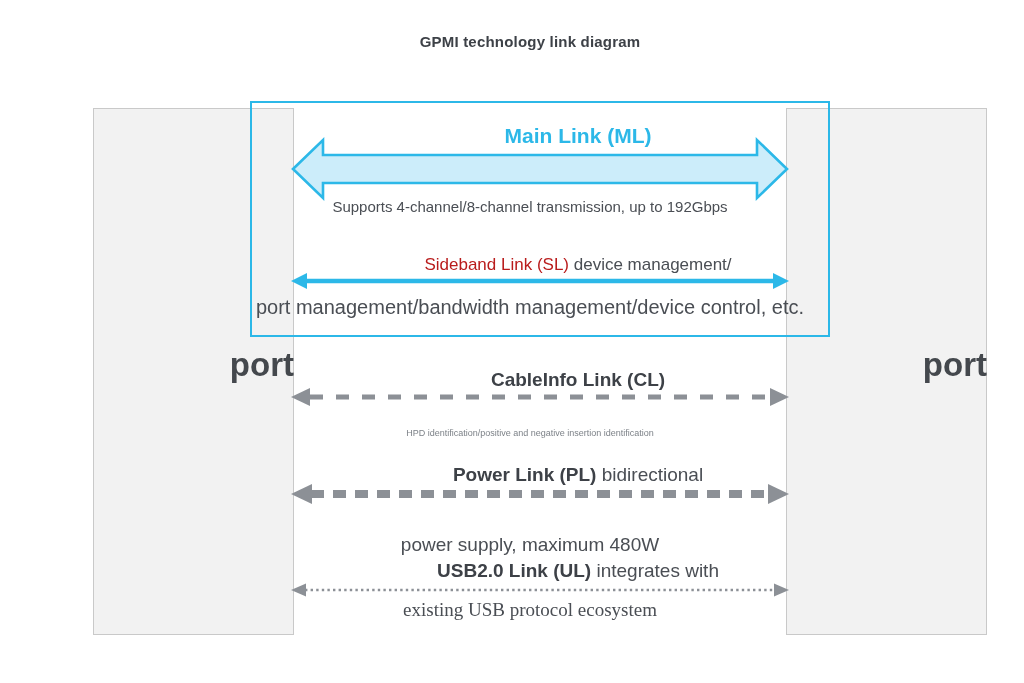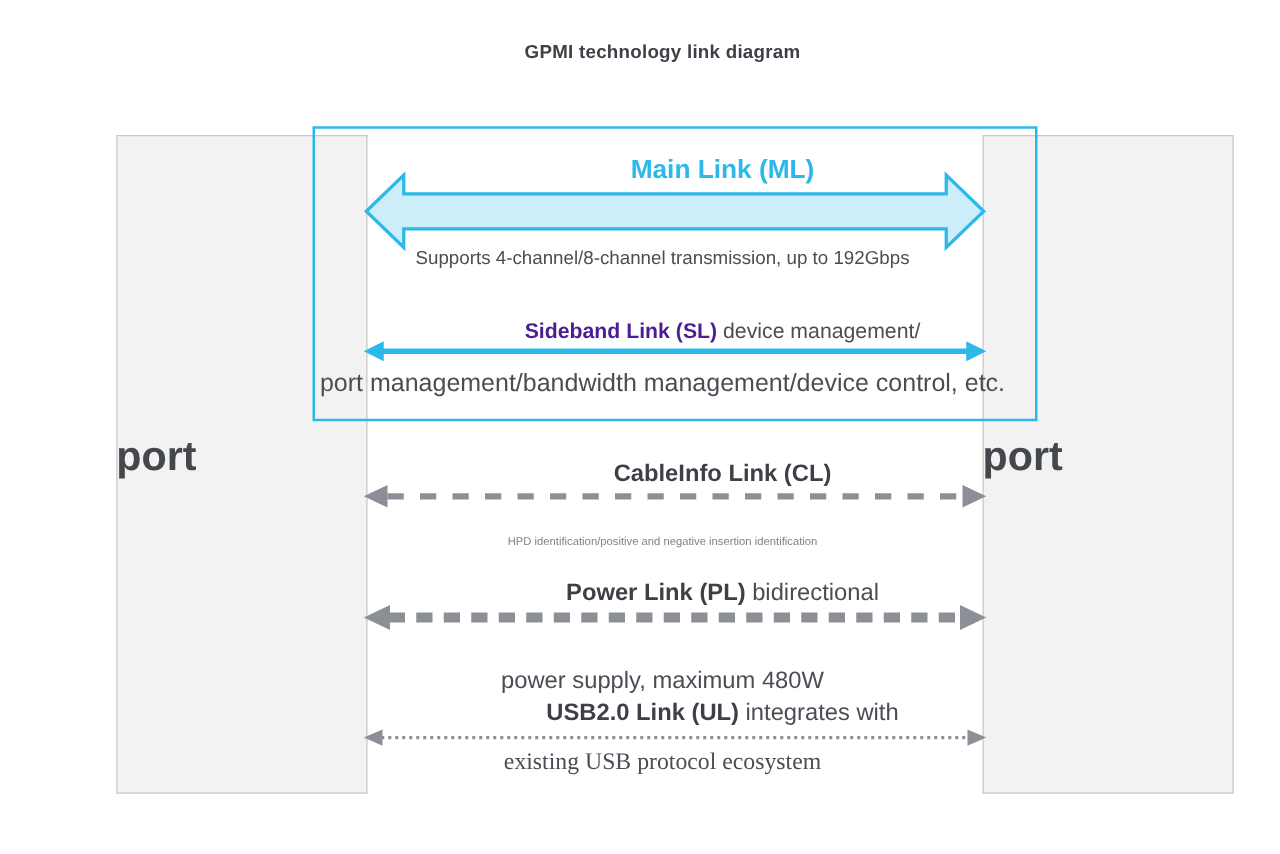--- a/index.html
+++ b/index.html
@@ -43,21 +43,21 @@
     border: 1px solid #c9c9c9;
     box-sizing: border-box;
   }
   #port-box-left  { left: 75px; }
   #port-box-right { left: 768px; }
 
   .port-label {
     position: absolute;
     top: 346px;
     width: 201px;
-    text-align: left;
+    text-align: right;
     font-size: 33px;
     font-weight: bold;
     color: #44484d;
   }
   #port-label-left  { left: 75px; }
   #port-label-right { left: 768px; }
 
   
   #cyan-group-box {
     position: absolute;
@@ -99,21 +99,21 @@
     font-size: 15px;
     color: #4a4e54;
   }
 
   
   #sl-title {
     top: 255px;
     font-size: 17px;
     color: #4a4e54;
   }
-  #sl-title .hl { color: #4c1d95; font-weight: bold; }
+  #sl-title .hl { color: #b91c1c; font-weight: normal; }
   #sl-caption {
     top: 296px;
     font-size: 20px;
     color: #4a4e54;
   }
 
   
   #cl-title {
     top: 369px;
     font-size: 19px;

